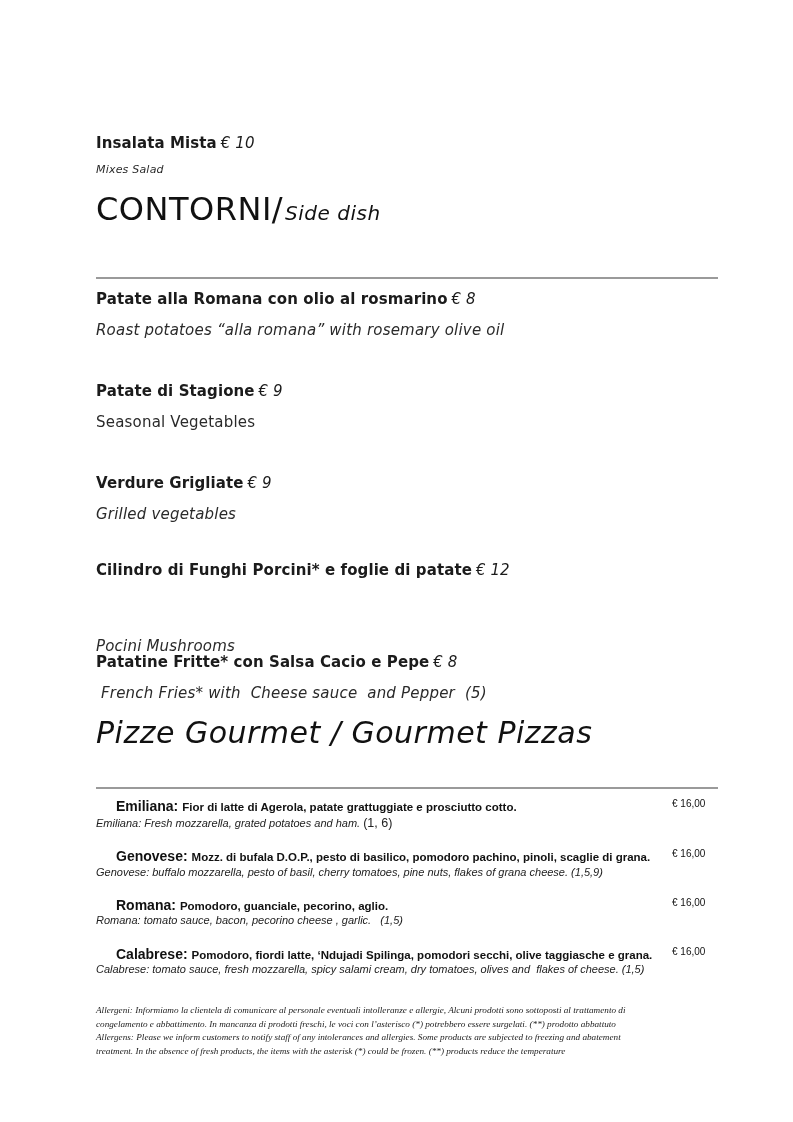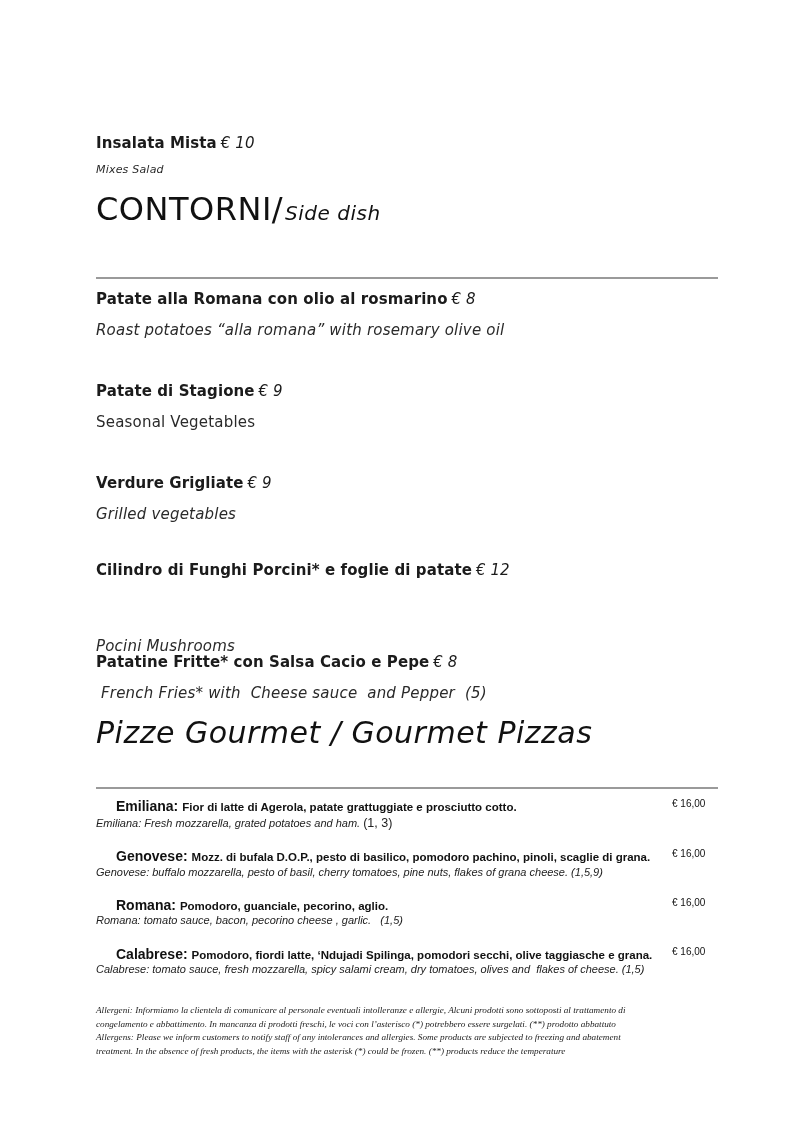--- a/index.html
+++ b/index.html
@@ -73,21 +73,21 @@
 
   <div class="rule" style="top:787px;"></div>
 
   <div class="abs" style="left:96px; top:797px;">
     <span class="pizza-name">Emiliana:</span>
     <span class="pizza-ing">Fior di latte di Agerola, patate grattuggiate e prosciutto cotto.</span>
   </div>
   <div class="abs pizza-price" style="left:672px; top:798px;">€ 16,00</div>
   <div class="abs pizza-en" style="left:96px; top:816px;">
     <span>Emiliana: Fresh mozzarella, grated potatoes and ham.</span>
-    <span class="pizza-allergen">(1, 3)</span>
+    <span class="pizza-allergen">(1, 6)</span>
   </div>
 
   <div class="abs" style="left:96px; top:847px;">
     <span class="pizza-name">Genovese:</span>
     <span class="pizza-ing">Mozz. di bufala D.O.P., pesto di basilico, pomodoro pachino, pinoli, scaglie di grana.</span>
   </div>
   <div class="abs pizza-price" style="left:672px; top:848px;">€ 16,00</div>
   <div class="abs pizza-en" style="left:96px; top:866px;">Genovese: buffalo mozzarella, pesto of basil, cherry tomatoes, pine nuts, flakes of grana cheese. (1,5,9)</div>
 
   <div class="abs" style="left:96px; top:896px;">

